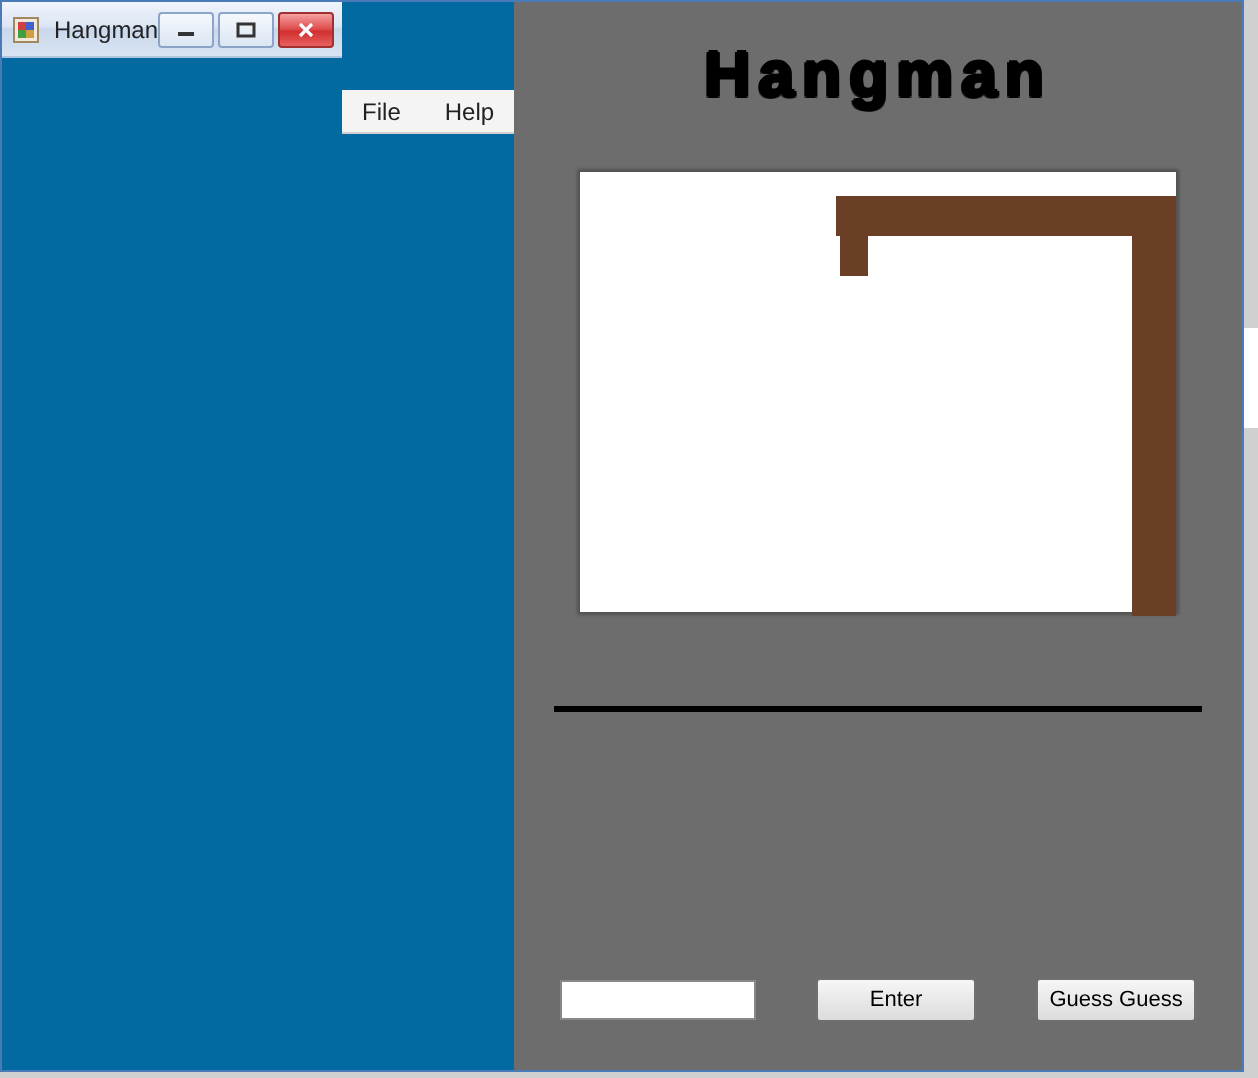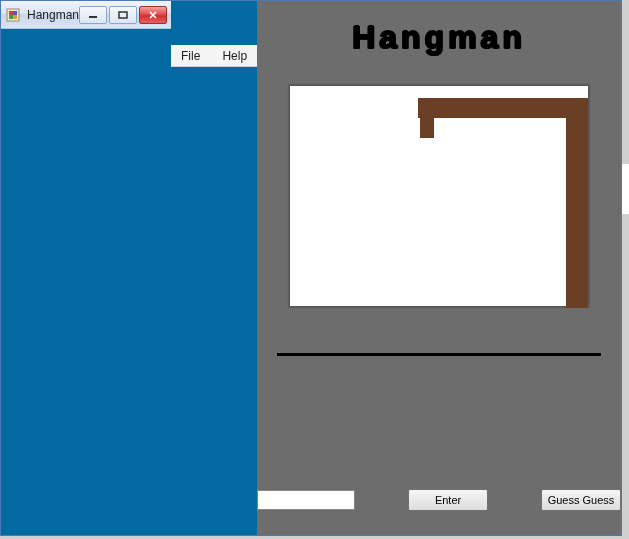--- a/index.html
+++ b/index.html
@@ -142,21 +142,21 @@
       height: 3px;
       background: #000;
     }
     .controls {
       position: absolute;
       bottom: 24px;
       left: 0;
       right: 0;
       display: flex;
       align-items: center;
-      justify-content: space-between;
+      justify-content: center;
       gap: 30px;
     }
     .guess-input {
       width: 98px;
       height: 20px;
       border: 1px solid #888;
       background: #fff;
       font-size: 12px;
       padding: 0 4px;
     }

